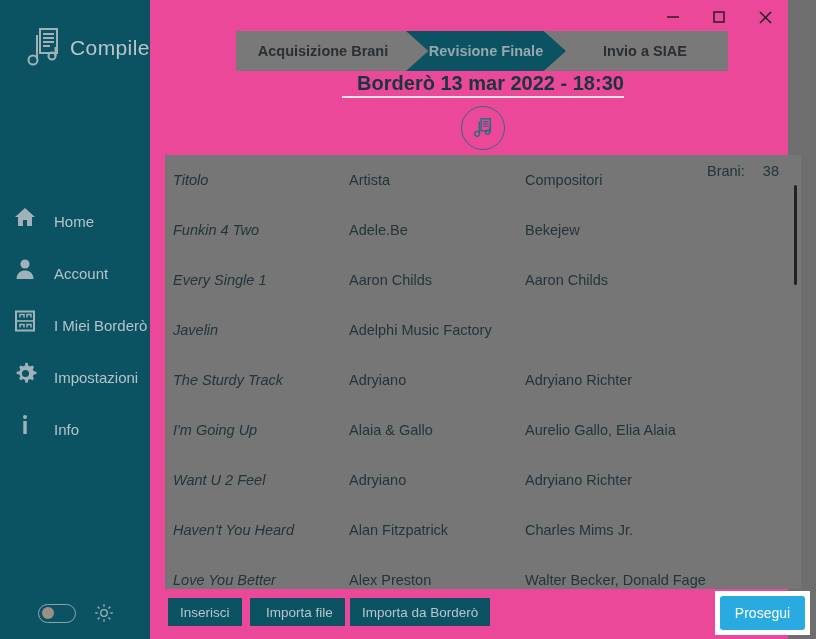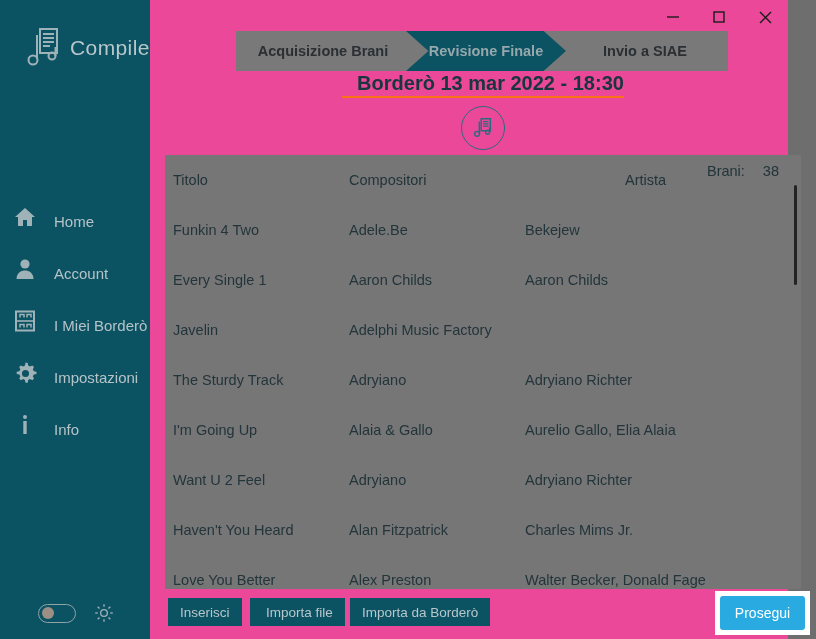--- a/index.html
+++ b/index.html
@@ -115,21 +115,21 @@
   }
   .step.s2 { width: 166px; }
 
   #bordero-title {
     position: absolute; left: 0; top: 72px; width: 666px;
     text-align: center;
   }
   #bordero-title span {
     font-size: 20px; font-weight: bold;
     color: #19363f;
-    border-bottom: 2px solid #f97316;
+    border-bottom: 2px solid #e5e5e5;
     padding-bottom: 2px;
     padding-left: 15px;
   }
 
   #music-badge {
     position: absolute; left: 311px; top: 106px;
     width: 44px; height: 44px;
     border: 1.5px solid #2c6b7d;
     border-radius: 50%;
     display: flex; align-items: center; justify-content: center;
@@ -141,21 +141,21 @@
     position: absolute; left: 15px; top: 155px;
     width: 636px; height: 434px;
     background: #767676;
     overflow: hidden;
   }
   .trow {
     height: 50px;
     display: flex; align-items: center;
     padding-left: 8px;
   }
-  .c-title { width: 176px; }
+  .c-title { width: 176px; font-style: italic; }
   .c-artist { width: 176px; }
   .c-comp { flex: 1; }
   .cell {
     font-size: 14.5px;
     color: #23353b;
     white-space: nowrap; overflow: hidden;
   }
   #header-row .cell { color: #22343a; }
   #count-box {
     position: absolute; right: 22px; top: 8px;
@@ -361,22 +361,22 @@
         <circle cx="5.6" cy="19.4" r="2.7" fill="none" stroke="#2c6b7d" stroke-width="1.5"></circle>
         <circle cx="17" cy="17.6" r="2.2" fill="none" stroke="#2c6b7d" stroke-width="1.5"></circle>
         <path d="M19.2 17.6 V12" stroke="#2c6b7d" stroke-width="1.5" fill="none"></path>
       </svg>
     </div>
 
     <div id="panel">
 
       <div class="trow" id="header-row">
         <div class="cell c-title">Titolo</div>
+        <div class="cell c-artist">Artista</div>
         <div class="cell c-comp">Compositori</div>
-        <div class="cell c-artist">Artista</div>
       </div>
 
       <div id="count-box">
         <span>Brani:</span>
         <span>38</span>
       </div>
 
       <div class="trow">
         <div class="cell c-title">Funkin 4 Two</div>
         <div class="cell c-artist">Adele.Be</div>

